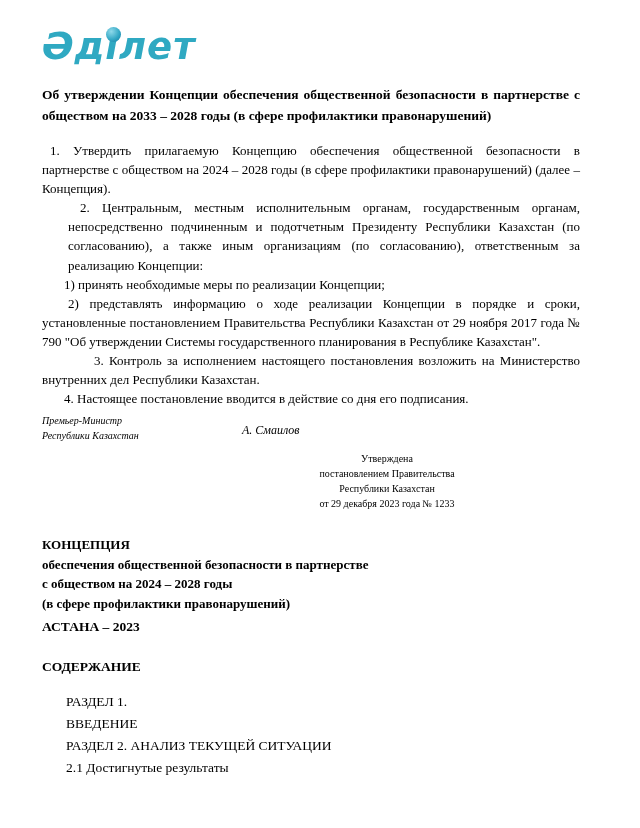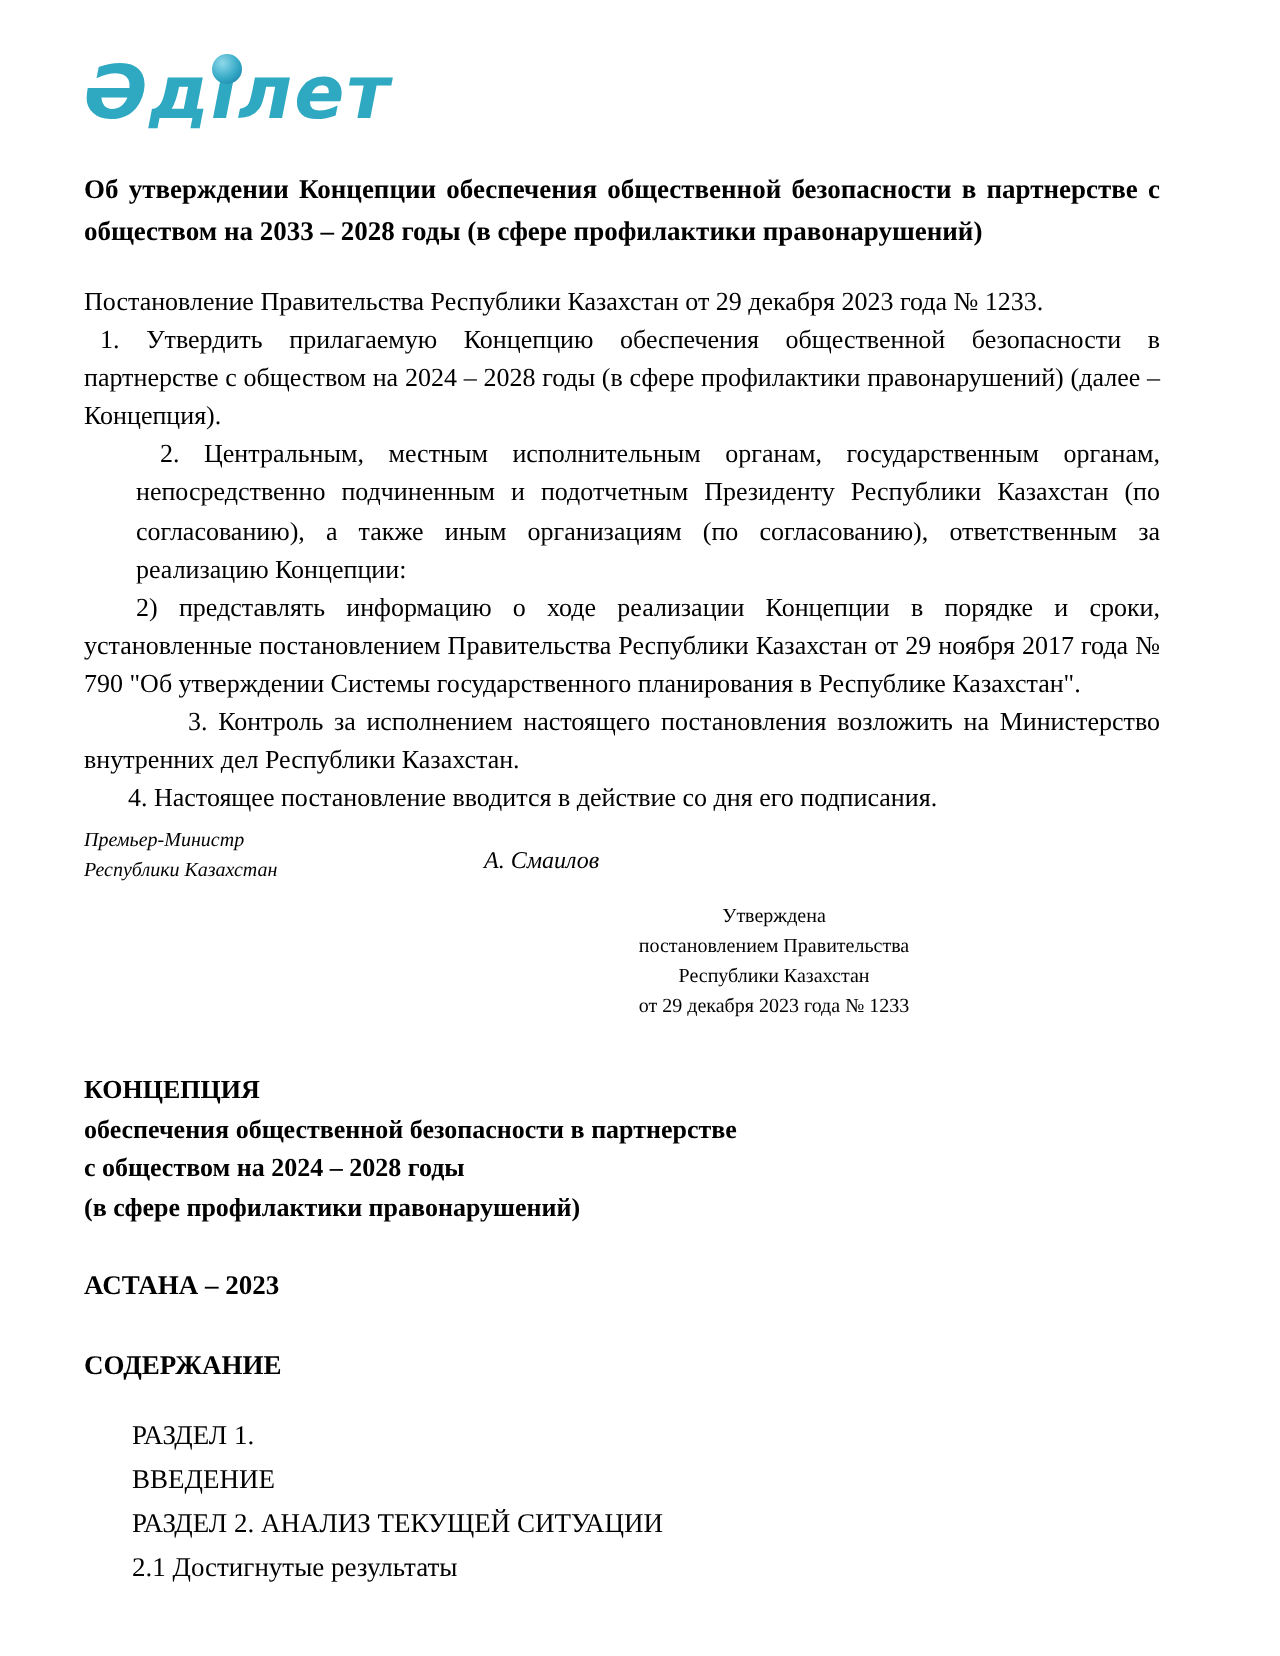--- a/index.html
+++ b/index.html
@@ -84,21 +84,21 @@
   }
   
   .concept{
     margin-top:24px;
     font-size:13px;
     font-weight:bold;
     line-height:1.5;
   }
   .concept div{margin:0;}
   .city-year{
-    margin-top:22px;
+    margin-top:6px;
     font-size:13.5px;
     font-weight:bold;
   }
   .toc-heading{
     margin-top:24px;
     font-size:13.5px;
     font-weight:bold;
   }
   .toc{
     margin-top:16px;
@@ -113,27 +113,27 @@
 
 <div class="page">
 
   <div class="logo">
     <span>Әділет</span>
     <span class="logo-dot"></span>
   </div>
 
   <h1 class="title">Об утверждении Концепции обеспечения общественной безопасности в партнерстве с обществом на 2033 – 2028 годы (в сфере профилактики правонарушений)</h1>
 
-  <p class="p">Постановление Правительства Республики Казахстан от 29 декабря 2023 года № 1233.</p>
 
 
   <p class="p ind-8">1. Утвердить прилагаемую Концепцию обеспечения общественной безопасности в партнерстве с обществом на 2024 – 2028 годы (в сфере профилактики правонарушений) (далее – Концепция).</p>
 
   <p class="p ind-12">2. Центральным, местным исполнительным органам, государственным органам, непосредственно подчиненным и подотчетным Президенту Республики Казахстан (по согласованию), а также иным организациям (по согласованию), ответственным за реализацию Концепции:</p>
 
+  <p class="p ind-22">1) принять необходимые меры по реализации Концепции;</p>
 
   <p class="p ind-26">2) представлять информацию о ходе реализации Концепции в порядке и сроки, установленные постановлением Правительства Республики Казахстан от 29 ноября 2017 года № 790 "Об утверждении Системы государственного планирования в Республике Казахстан".</p>
 
   <p class="p ind-52">3. Контроль за исполнением настоящего постановления возложить на Министерство внутренних дел Республики Казахстан.</p>
 
   <p class="p ind-22">4. Настоящее постановление вводится в действие со дня его подписания.</p>
 
   <div class="sig-row">
     <div class="sig-left">
       <div>Премьер-Министр</div>

